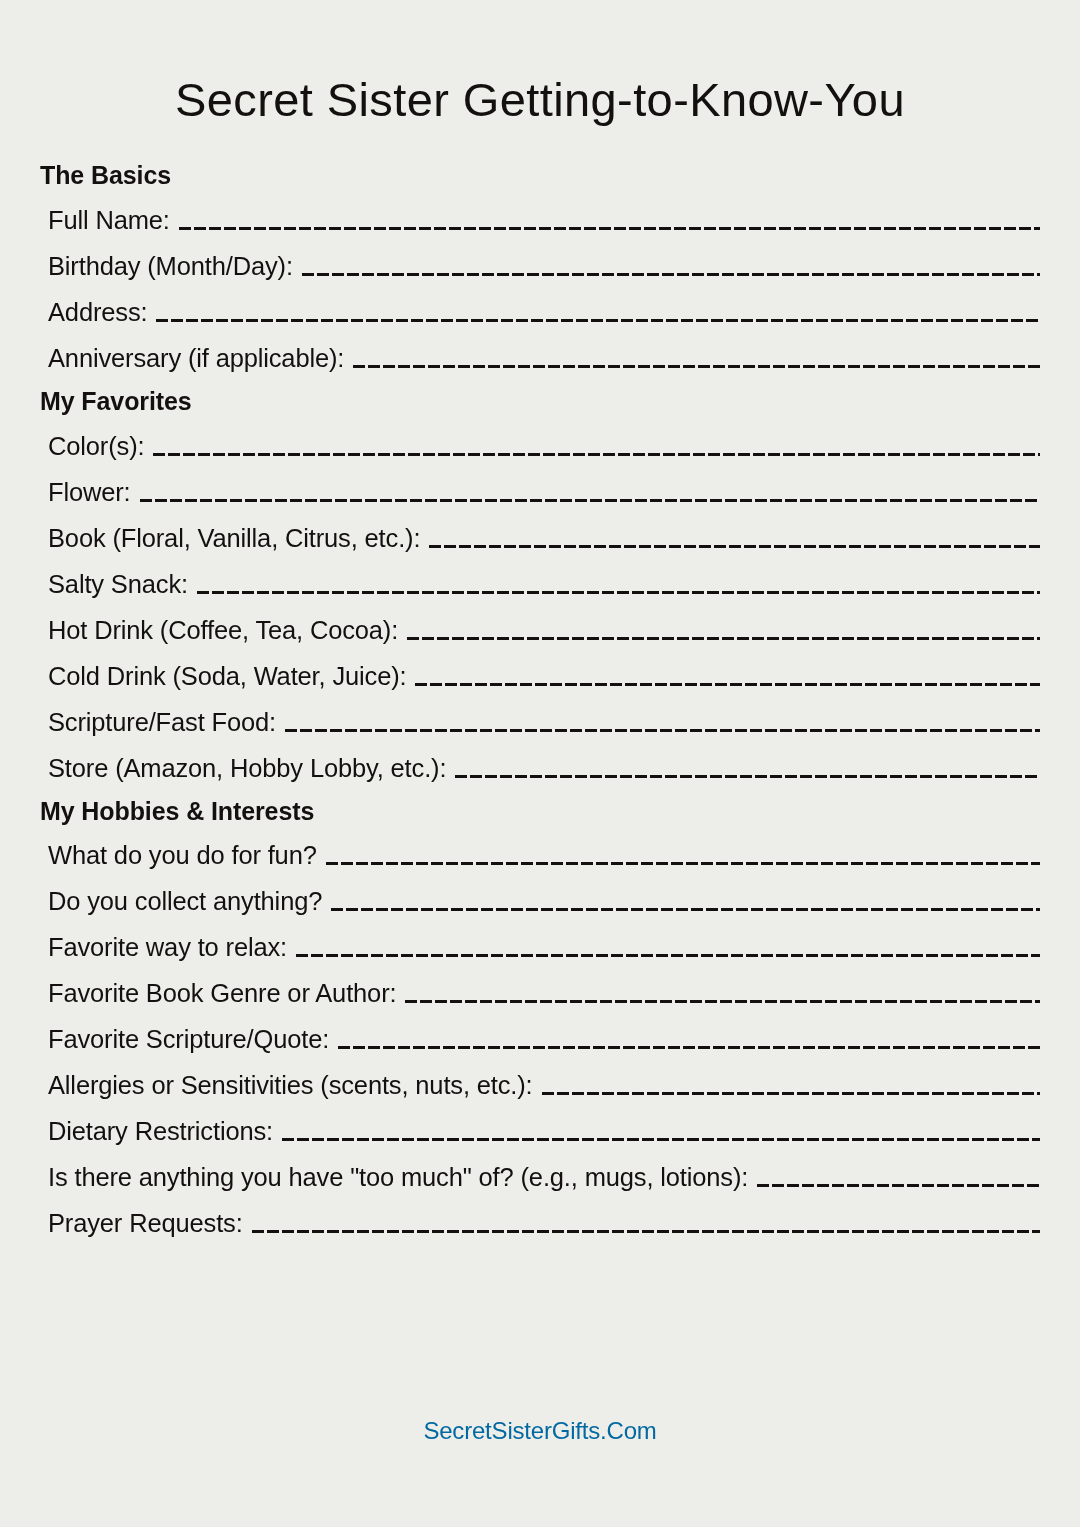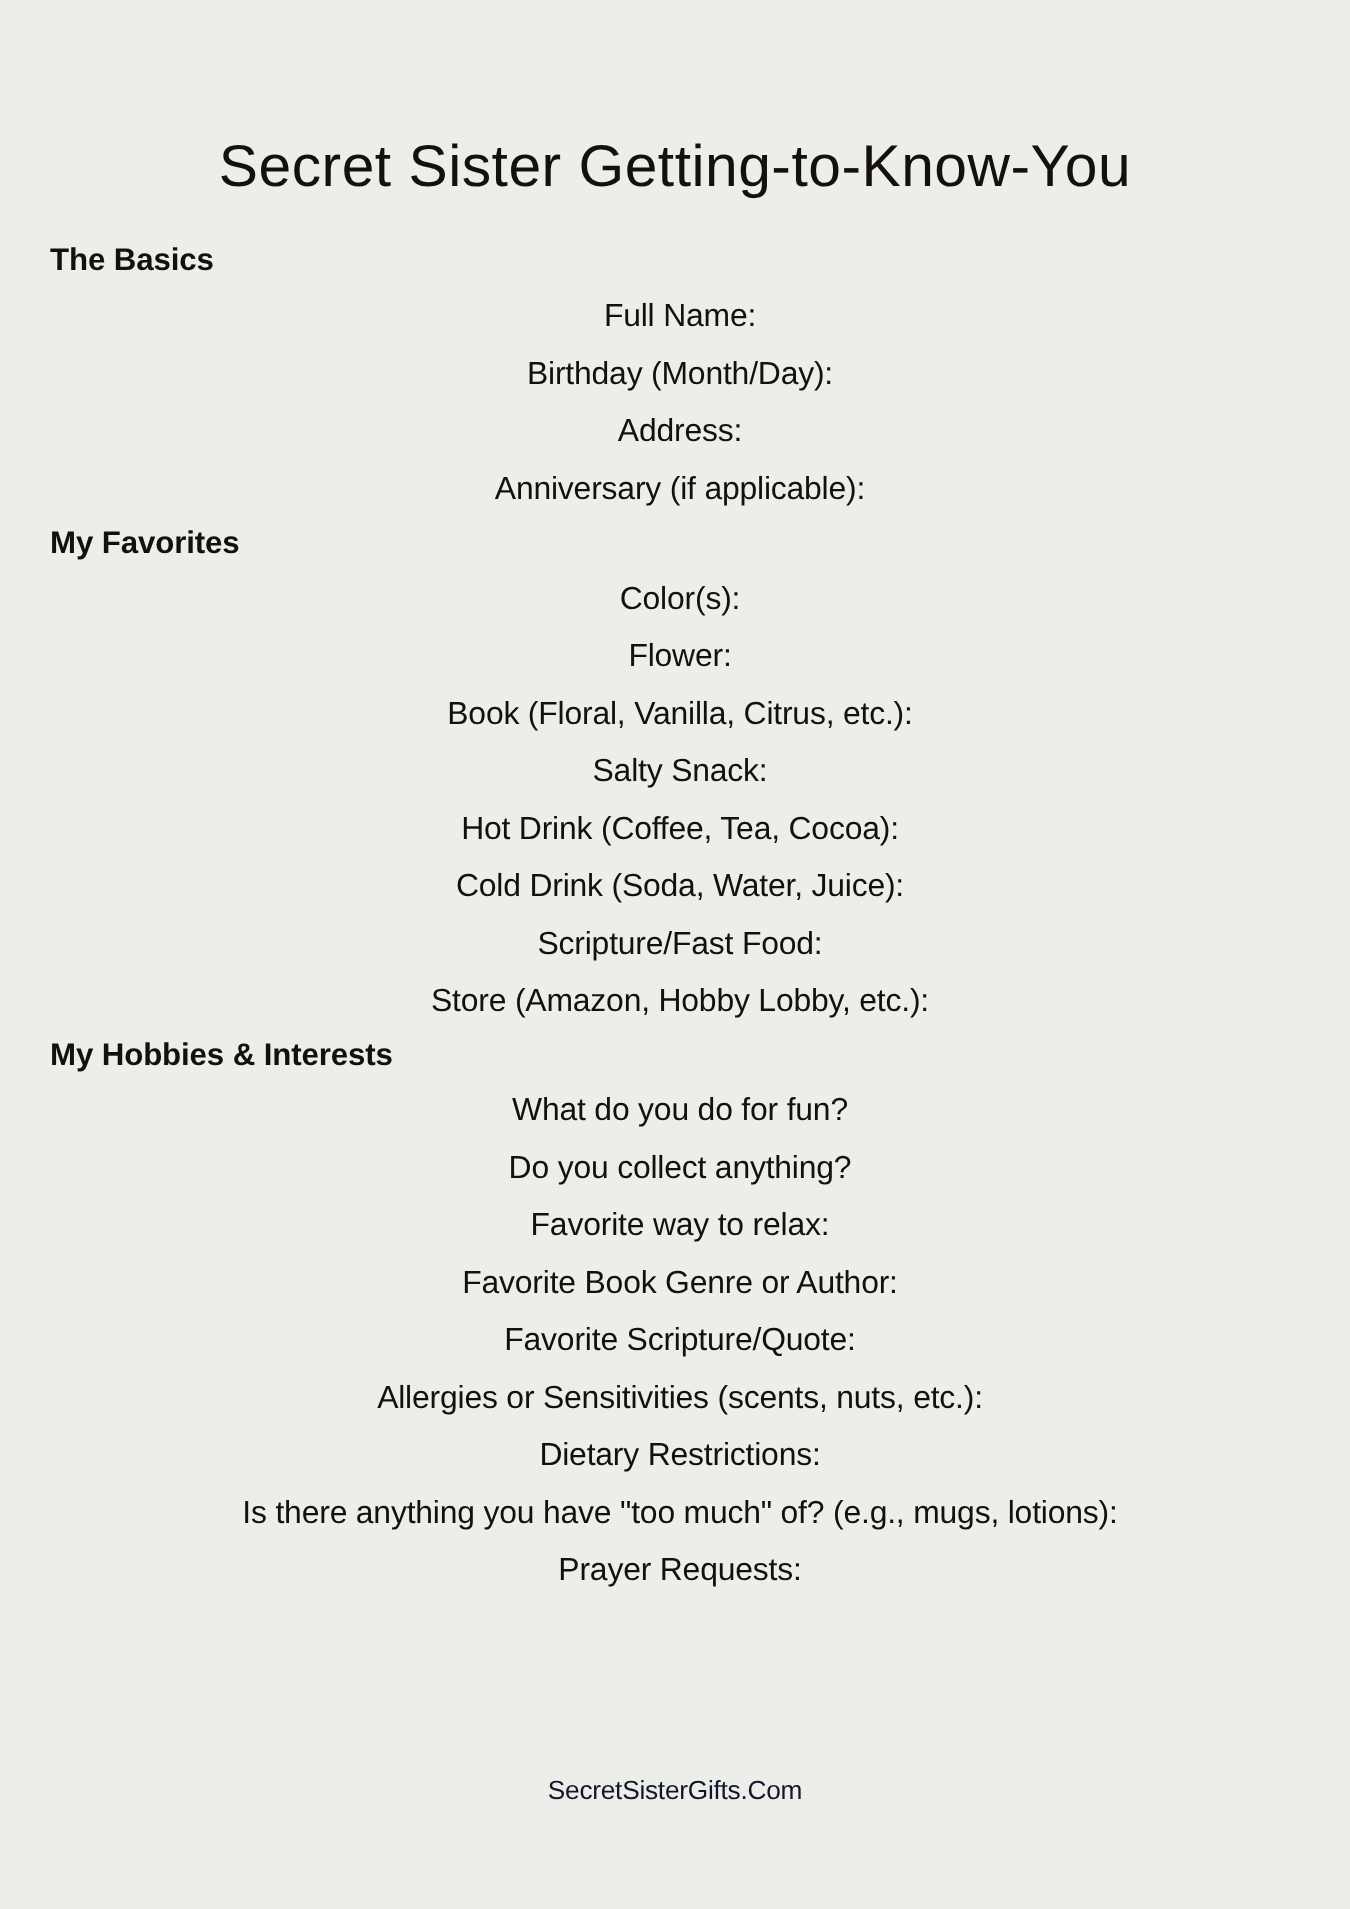--- a/index.html
+++ b/index.html
@@ -21,21 +21,21 @@
     height: 1527px;
     box-sizing: border-box;
   }
 
   .doc-title {
     text-align: center;
     font-size: 47px;
     font-weight: 400;
     letter-spacing: 0.4px;
     margin: 0;
-    padding-top: 105px;
+    padding-top: 72px;
     color: #14100f;
     white-space: nowrap;
   }
 
   .content {
     padding: 0 40px 0 40px;
     margin-top: 28px;
   }
 
   .section-heading {
@@ -43,26 +43,25 @@
     font-weight: 700;
     letter-spacing: -0.1px;
     color: #14100f;
     margin: 0;
     padding: 6px 0 7px 0;
     line-height: 1.15;
   }
 
   .field-row {
     display: flex;
-    align-items: center;
+    align-items: flex-end;
     height: 46px;
     padding-left: 8px;
     box-sizing: border-box;
     overflow: hidden;
-    flex-direction: column;
   }
 
   .field-label {
     font-size: 25.5px;
     font-weight: 400;
     line-height: 46px;
     white-space: nowrap;
     color: #14100f;
     flex: 0 0 auto;
     letter-spacing: -0.15px;
@@ -92,23 +91,23 @@
       rgba(0,0,0,0) 15px
     );
   }
 
   .footer {
     position: absolute;
     left: 0;
     right: 0;
     bottom: 82px;
     text-align: center;
-    font-size: 21px;
+    font-size: 24px;
     letter-spacing: -0.2px;
-    color: #0f172a;
+    color: #0369a1;
   }
 </style>
 </head>
 <body>
 
 <div class="page">
 
   <h1 class="doc-title">Secret Sister Getting-to-Know-You</h1>
 
   <div class="content">

